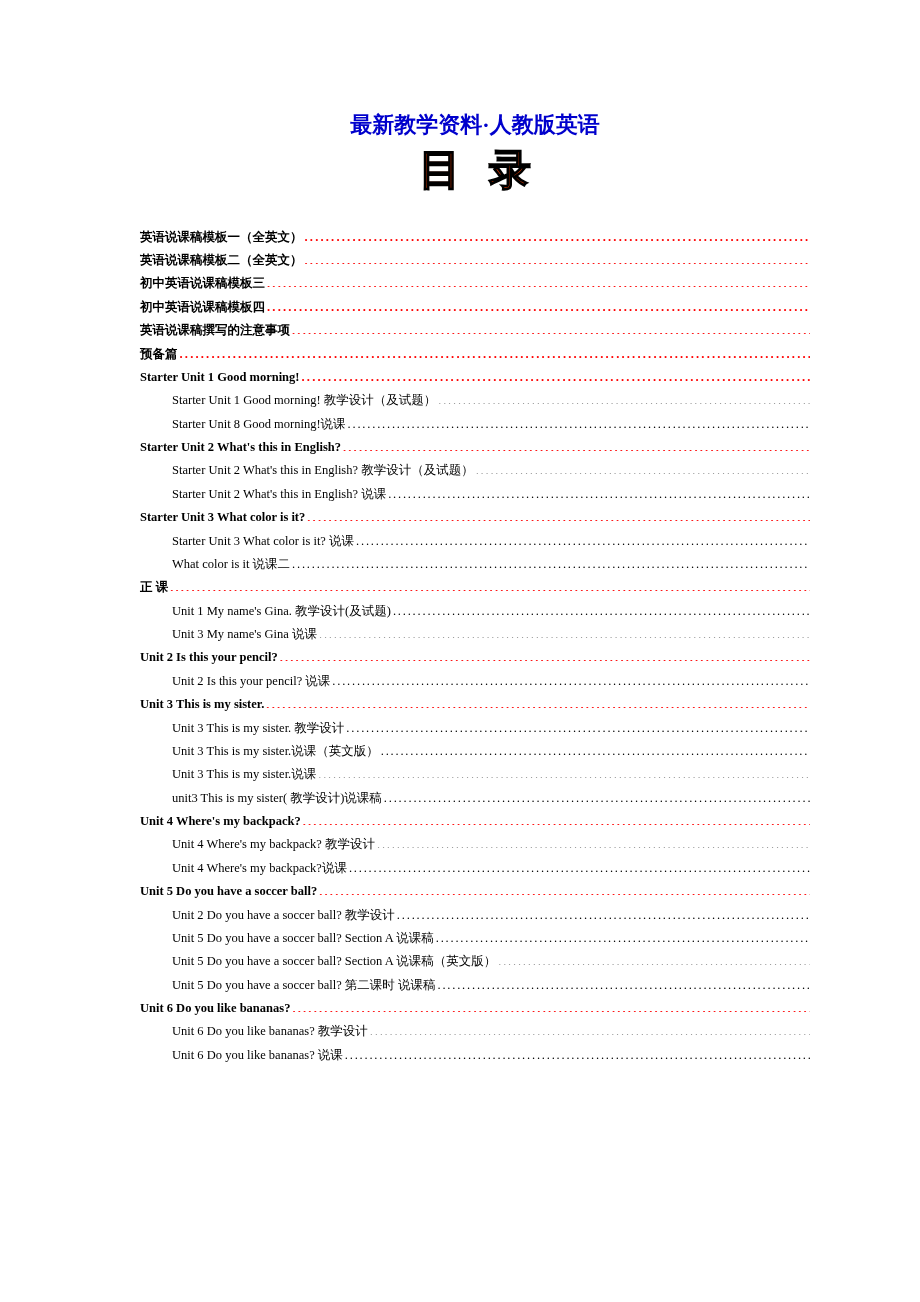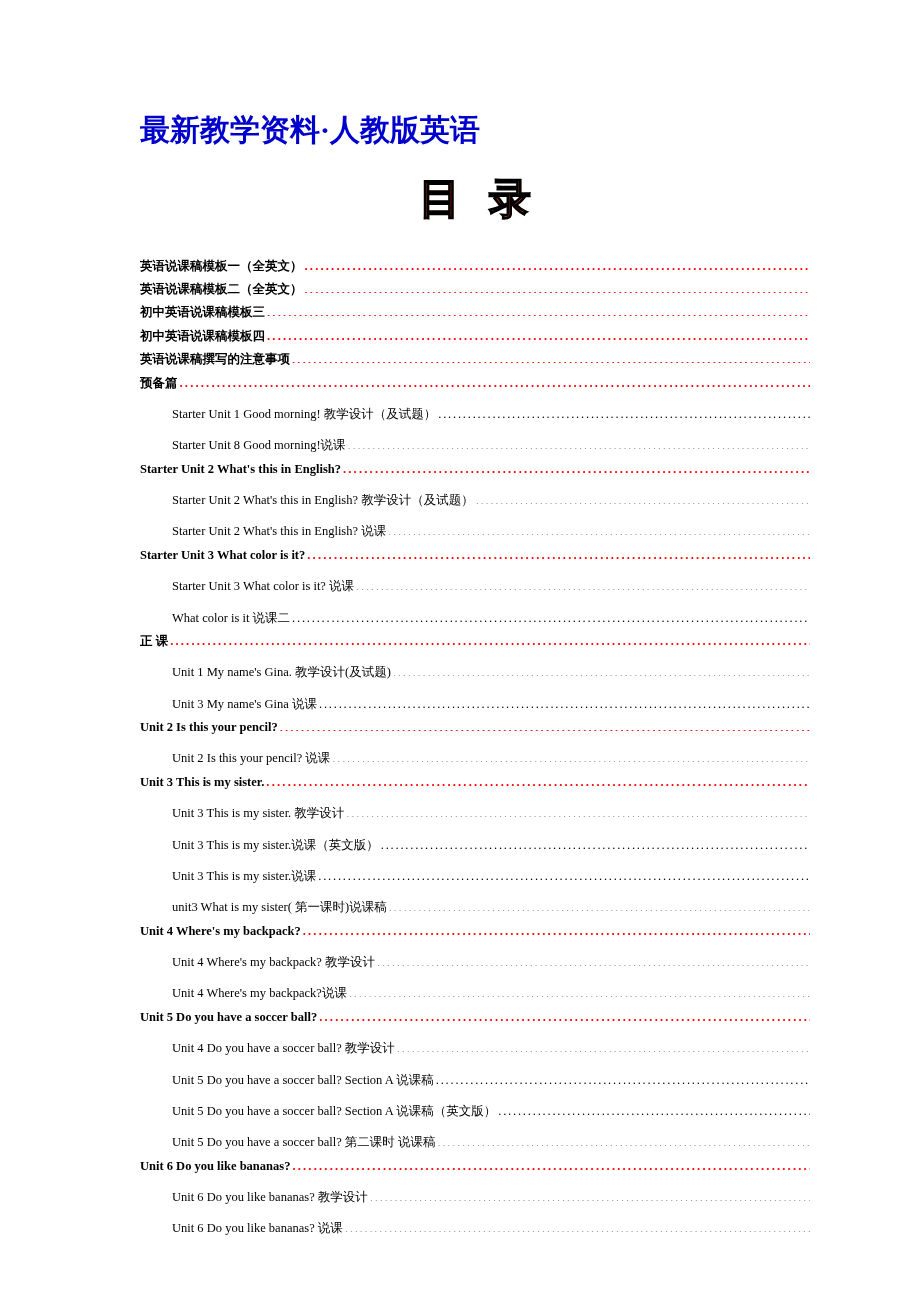--- a/index.html
+++ b/index.html
@@ -7,26 +7,25 @@
     padding: 0;
     background: #fff;
     font-family: "Times New Roman", "SimSun", serif;
     width: 920px;
   }
   .page {
     padding: 110px 110px 60px 140px;
     box-sizing: border-box;
   }
   .main-title {
-    text-align: left;
+    text-align: center;
     font-family: "SimSun", serif;
     font-weight: bold;
-    font-size: 30px;
+    font-size: 22px;
     color: #0000cc;
-    margin-bottom: 18px;
   }
   .toc-heading {
     text-align: center;
     margin-bottom: 24px;
   }
   .toc-heading .inner {
     display: inline-flex;
     align-items: center;
     gap: 28px;
     padding: 2px 8px;
@@ -45,21 +44,21 @@
     text-align: right;
   }
   .toc-row {
     display: flex;
     align-items: baseline;
     white-space: nowrap;
     margin: 0;
     padding: 4.2px 0;
   }
   .toc-row.level-1 { padding-left: 0; }
-  .toc-row.level-2 { padding-left: 32px; margin-top: 8px; }
+  .toc-row.level-2 { padding-left: 32px; }
   .label {
     flex: 0 0 auto;
     color: #000;
   }
   .toc-row.bold .label {
     font-weight: bold;
   }
   .leader {
     flex: 1 1 auto;
     margin-left: 2px;
@@ -112,20 +111,24 @@
         <span class="leader red"></span>
       </div>
       <div class="toc-row level-1 bold">
         <span class="label">英语说课稿撰写的注意事项</span>
         <span class="leader red"></span>
       </div>
       <div class="toc-row level-1 bold">
         <span class="label">预备篇</span>
         <span class="leader red"></span>
       </div>
+      <div class="toc-row level-1 bold">
+        <span class="label">Starter Unit 1 Good morning!</span>
+        <span class="leader red"></span>
+      </div>
       <div class="toc-row level-2">
         <span class="label">Starter Unit 1 Good morning!   教学设计（及试题）</span>
         <span class="leader black"></span>
       </div>
       <div class="toc-row level-2">
         <span class="label">Starter Unit 8 Good morning!说课</span>
         <span class="leader black"></span>
       </div>
       <div class="toc-row level-1 bold">
         <span class="label">Starter Unit 2 What's this in English?</span>
@@ -181,41 +184,41 @@
       </div>
       <div class="toc-row level-2">
         <span class="label">Unit 3 This is my sister.说课（英文版）</span>
         <span class="leader black"></span>
       </div>
       <div class="toc-row level-2">
         <span class="label">Unit 3 This is my sister.说课</span>
         <span class="leader black"></span>
       </div>
       <div class="toc-row level-2">
-        <span class="label">unit3 What is my sister(  第一课时)说课稿</span>
+        <span class="label">unit3 This is my sister(  教学设计)说课稿</span>
         <span class="leader black"></span>
       </div>
       <div class="toc-row level-1 bold">
         <span class="label">Unit 4 Where's my backpack?</span>
         <span class="leader red"></span>
       </div>
       <div class="toc-row level-2">
         <span class="label">Unit 4 Where's my backpack?  教学设计</span>
         <span class="leader black"></span>
       </div>
       <div class="toc-row level-2">
         <span class="label">Unit 4 Where's my backpack?说课</span>
         <span class="leader black"></span>
       </div>
       <div class="toc-row level-1 bold">
         <span class="label">Unit 5 Do you have a soccer ball?</span>
         <span class="leader red"></span>
       </div>
       <div class="toc-row level-2">
-        <span class="label">Unit 4 Do you have a soccer ball?  教学设计</span>
+        <span class="label">Unit 2 Do you have a soccer ball?  教学设计</span>
         <span class="leader black"></span>
       </div>
       <div class="toc-row level-2">
         <span class="label">Unit 5 Do you have a soccer ball? Section A    说课稿</span>
         <span class="leader black"></span>
       </div>
       <div class="toc-row level-2">
         <span class="label">Unit 5 Do you have a soccer ball? Section A    说课稿（英文版）</span>
         <span class="leader black"></span>
       </div>

